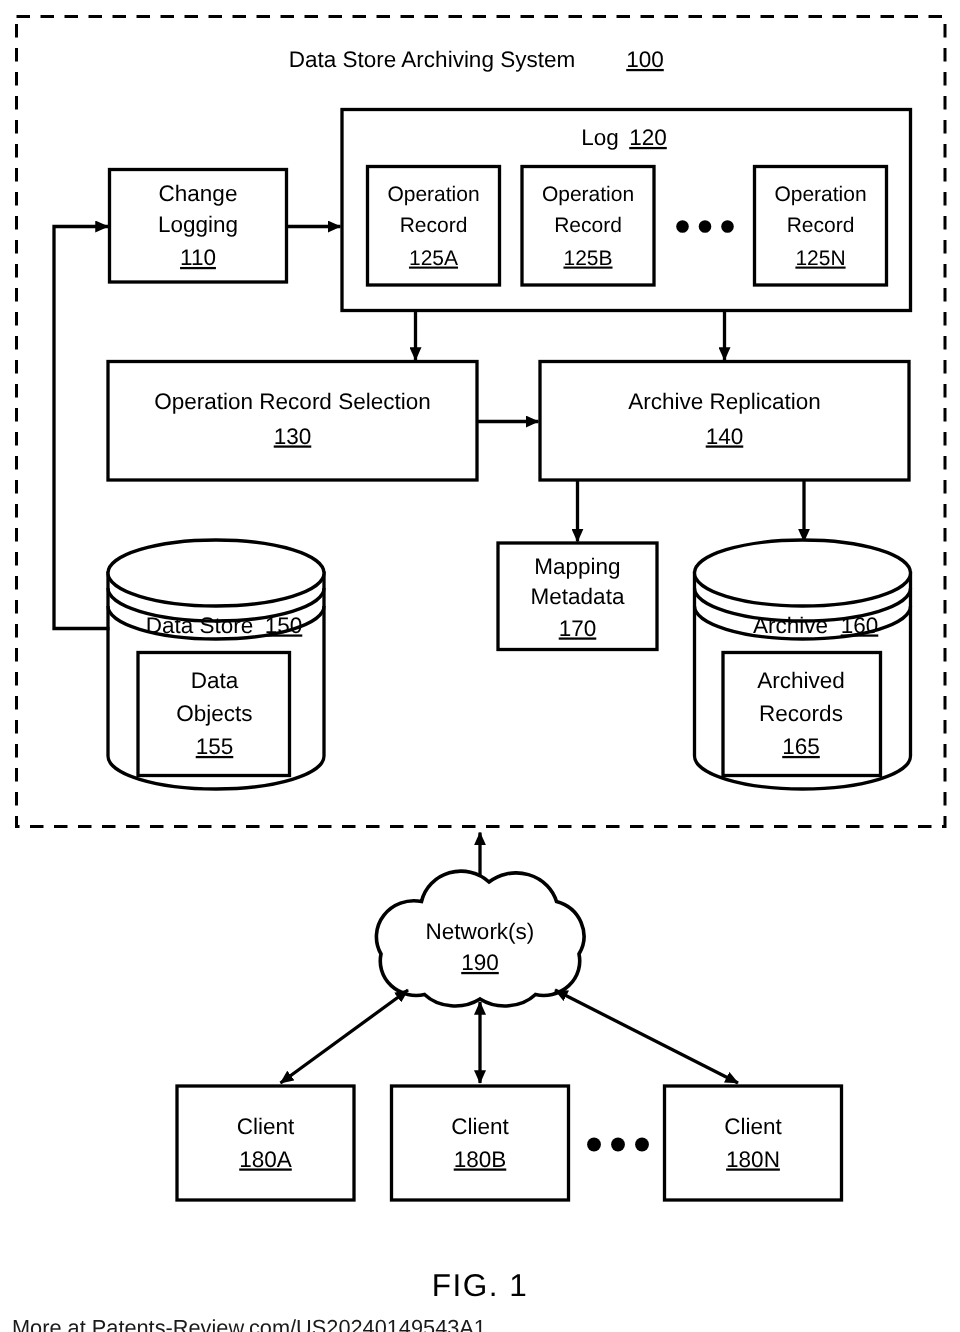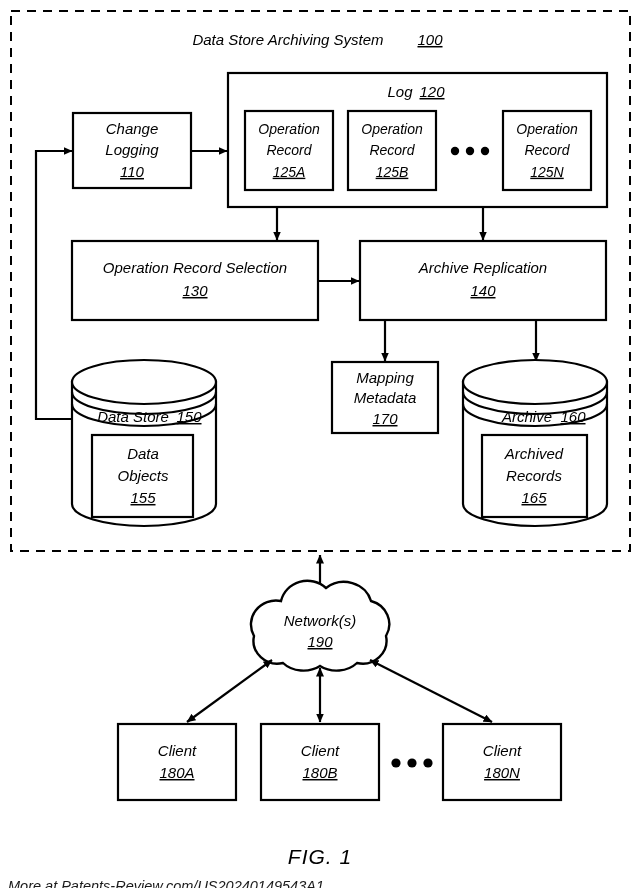--- a/index.html
+++ b/index.html
@@ -13,21 +13,20 @@
     position: relative;
     font-family: "Liberation Sans", sans-serif;
     color: #000000;
     overflow: hidden;
   }
   #figure-root {
     position: absolute;
     left: 0; top: 0;
     width: 536px;
     height: 888px;
-    font-style: italic;
   }
   svg.figure-svg {
     position: absolute;
     left: 0; top: 0;
     width: 640px;
     height: 888px;
   }
   .fig-text {
     font-family: "Liberation Sans", sans-serif;
     font-size: 15px;

